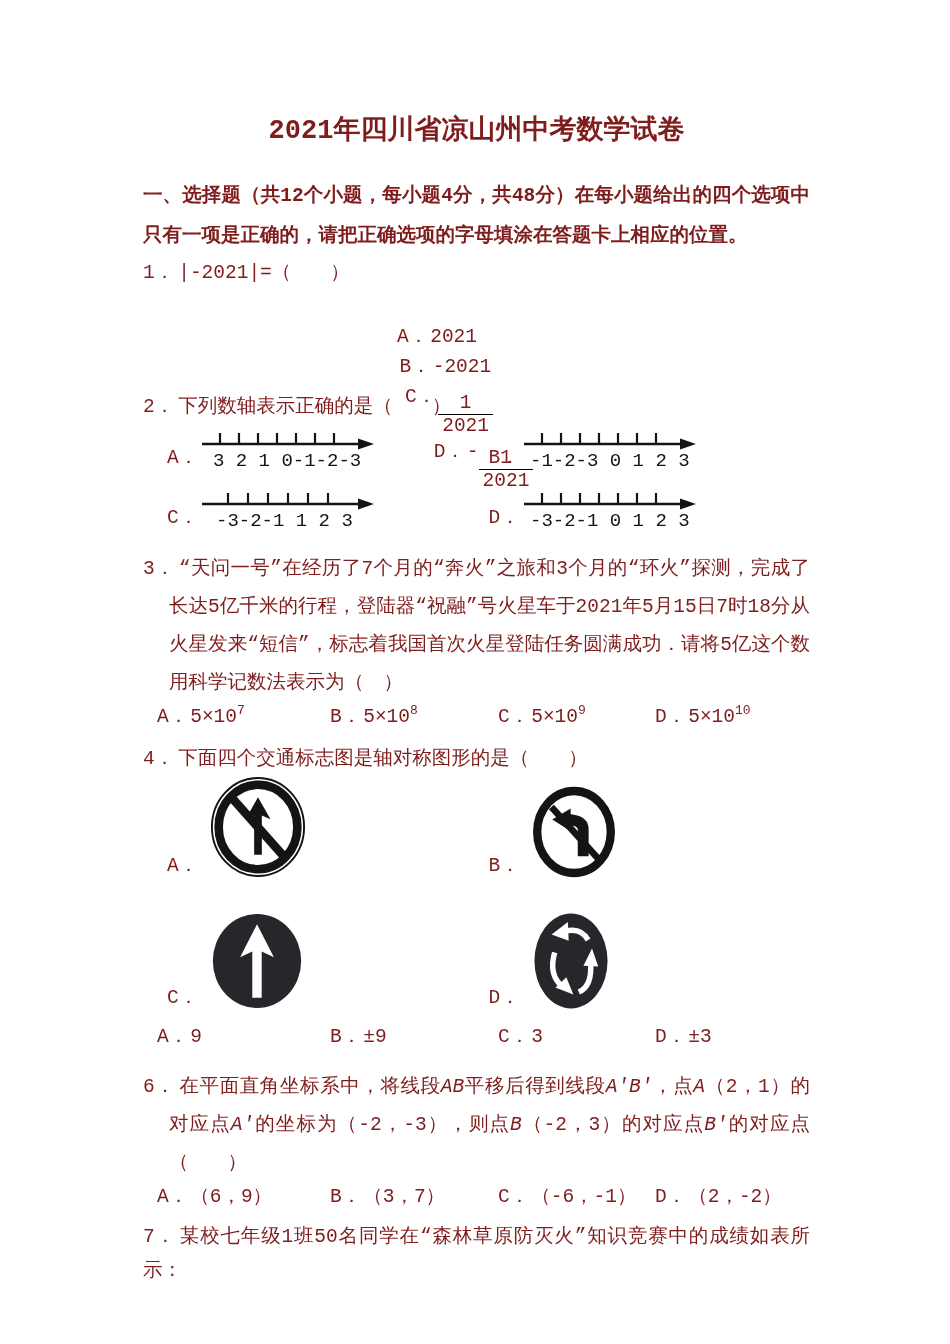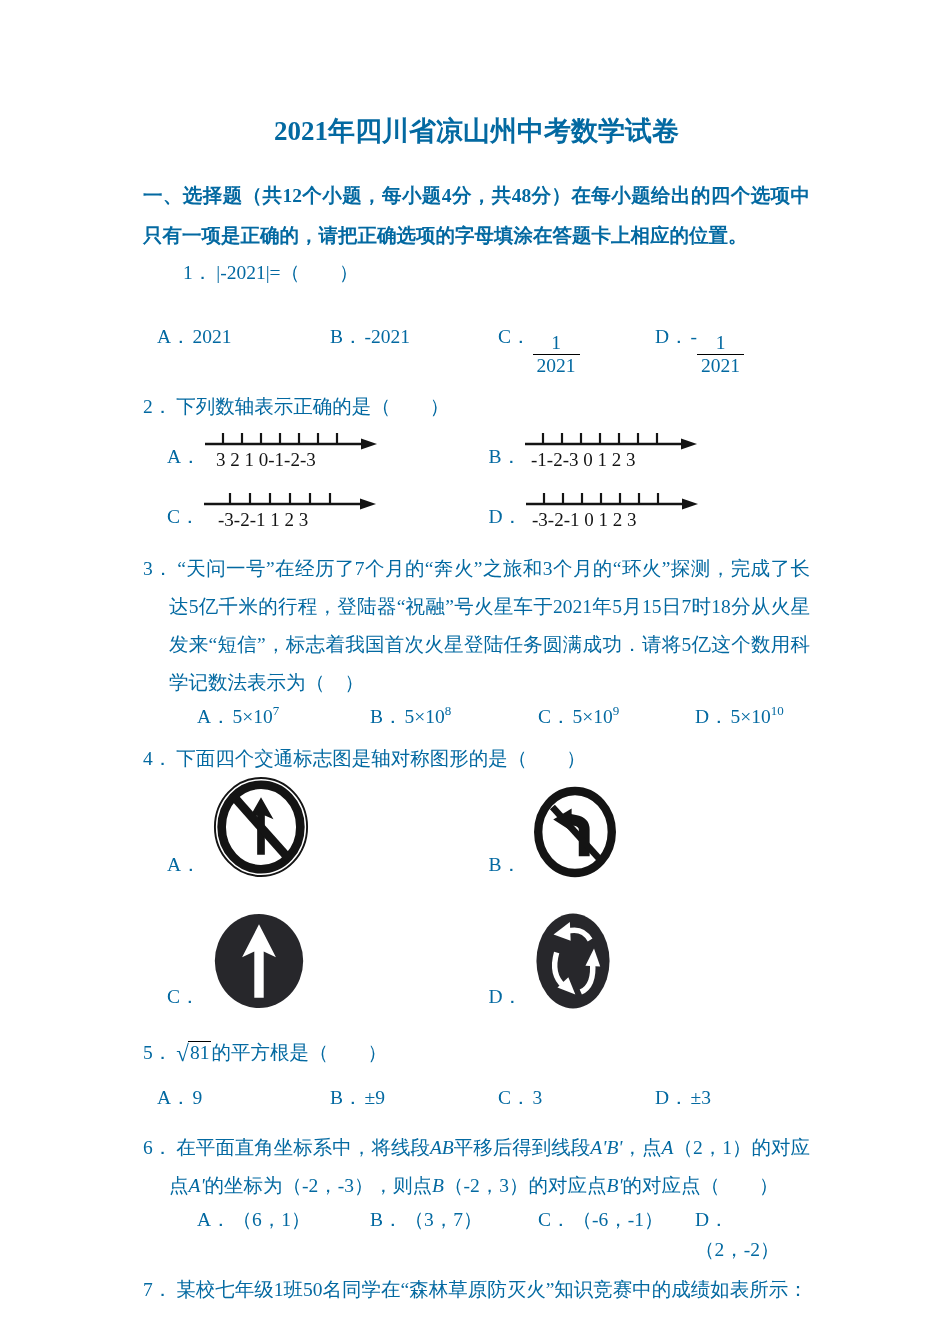--- a/index.html
+++ b/index.html
@@ -1,36 +1,36 @@
 <!DOCTYPE html>
 <html><head>
 <meta charset="utf-8">
 <style>
   html,body{margin:0;padding:0;background:#fff;}
   .page{
-    width:950px;height:1344px;margin:0 auto;background:#fff;color:#0369a1;
-    font-family:Liberation Serif, serif;font-size:19.5px;
+    width:950px;height:1344px;margin:0 auto;background:#fff;color:#7f1d1d;
+    font-family:Liberation Mono, monospace;font-size:19.5px;
     box-sizing:border-box;padding:112px 140px 0 143px;overflow:hidden;position:relative;
   }
   .title{font-size:27px;font-weight:bold;text-align:center;margin:0;line-height:38px;}
   .sec-head{font-weight:bold;line-height:40px;text-align:justify;margin:26px 0 0 0;}
   p{margin:0;}
   .stem{line-height:34px;margin-top:8px;text-align:justify;}
   .hang{padding-left:26px;text-indent:-26px;}
   .lh38{line-height:38px;}
   .qnum{margin-right:4px;}
   
   .optrow{display:flex;padding-left:14px;line-height:30px;margin-top:4px;}
   .optrow .c1{width:173px;}
   .optrow .c2{width:168px;}
   .optrow .c3{width:157px;}
   .optrow .c4{flex:1;}
   .opt-label{margin-right:2px;}
   
-  .fracrow{margin-top:6px;padding-top:26px;height:60px;align-items:flex-start;}
+  .fracrow{margin-top:6px;padding-top:26px;height:60px;align-items:center;flex-direction:column;}
   .frac{display:inline-flex;flex-direction:column;align-items:center;vertical-align:-6px;
         line-height:22px;text-align:center;}
   .fden{border-top:1.7px solid #000;padding:0 4px;}
   
   .nlrow{display:flex;padding-left:24px;margin-top:4px;}
   .nlrow2{margin-top:16px;}
   .nlcell{width:330px;display:flex;align-items:flex-end;}
   .nlcell .opt-label{margin:0 2px 2px 0;}
   .numline{display:block;}
   
@@ -43,21 +43,21 @@
   .signcell svg{display:block;}
   
   .sqrt-sym{font-size:23px;vertical-align:-2px;margin-right:-1px;}
   .sqrt-val{display:inline-block;border-top:1.9px solid #000;line-height:22px;padding:0 2px;}
   .it{font-style:italic;}
   .mt26{margin-top:26px;}
   .mt24{margin-top:12px;}
   .mt18{margin-top:18px;}
   .mt16{margin-top:16px;}
   .mt10{}
-  .mt0{margin-top:0;margin-left:40px;}
+  .mt0{margin-top:0;}
 </style>
 </head>
 <body>
 
 <div class="page">
 
   <h1 class="title">2021年四川省凉山州中考数学试卷</h1>
 
   <p class="sec-head">一、选择题（共12个小题，每小题4分，共48分）在每小题给出的四个选项中只有一项是正确的，请把正确选项的字母填涂在答题卡上相应的位置。</p>
 
@@ -197,33 +197,32 @@
           <path d="M29 52 Q21 80 38 95" stroke="#ffffff" stroke-width="7" fill="none"></path>
           <polygon points="30,97 53,106 44,84" fill="#ffffff"></polygon>
           <path d="M60 103 Q78 95 75 64" stroke="#ffffff" stroke-width="7" fill="none"></path>
           <polygon points="66,69 77,47 85,70" fill="#ffffff"></polygon>
         </svg>
       </div>
     </div>
   </div>
 
   <div>
-    <p class="stem mt26"><span class="qnum">5．</span><span class="sqrt-sym">√</span><span class="sqrt-val">81</span><span>的平方根是（　　）</span></p>
     <div class="optrow mt24">
       <div class="c1"><span class="opt-label">A．</span><span>9</span></div>
       <div class="c2"><span class="opt-label">B．</span><span>±9</span></div>
       <div class="c3"><span class="opt-label">C．</span><span>3</span></div>
       <div class="c4"><span class="opt-label">D．</span><span>±3</span></div>
     </div>
   </div>
 
   <div>
     <p class="stem hang lh38 mt16"><span class="qnum">6．</span><span>在平面直角坐标系中，将线段</span><span class="it">AB</span><span>平移后得到线段</span><span class="it">A'B'</span><span>，点</span><span class="it">A</span><span>（2，1）的对应点</span><span class="it">A'</span><span>的坐标为（-2，-3），则点</span><span class="it">B</span><span>（-2，3）的对应点</span><span class="it">B'</span><span>的对应点（　　）</span></p>
     <div class="optrow mt0">
-      <div class="c1"><span class="opt-label">A．</span><span>（6，1）</span></div>
+      <div class="c1"><span class="opt-label">A．</span><span>（6，9）</span></div>
       <div class="c2"><span class="opt-label">B．</span><span>（3，7）</span></div>
       <div class="c3"><span class="opt-label">C．</span><span>（-6，-1）</span></div>
       <div class="c4"><span class="opt-label">D．</span><span>（2，-2）</span></div>
     </div>
   </div>
 
   <div>
     <p class="stem mt10"><span class="qnum">7．</span><span>某校七年级1班50名同学在“森林草原防灭火”知识竞赛中的成绩如表所示：</span></p>
   </div>
 

